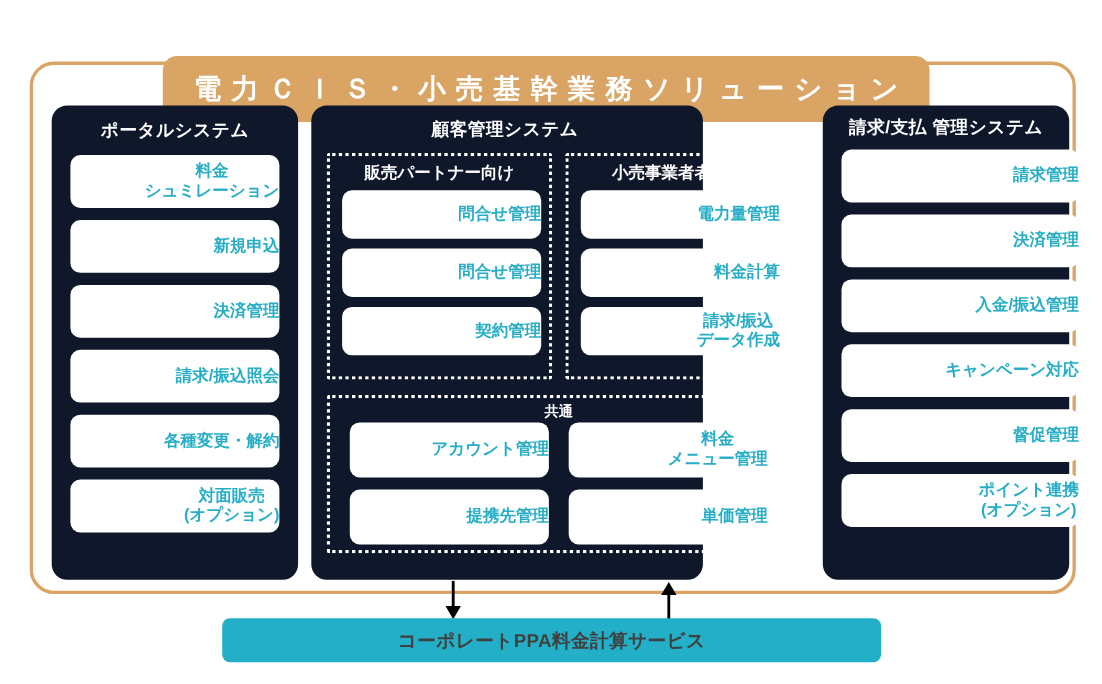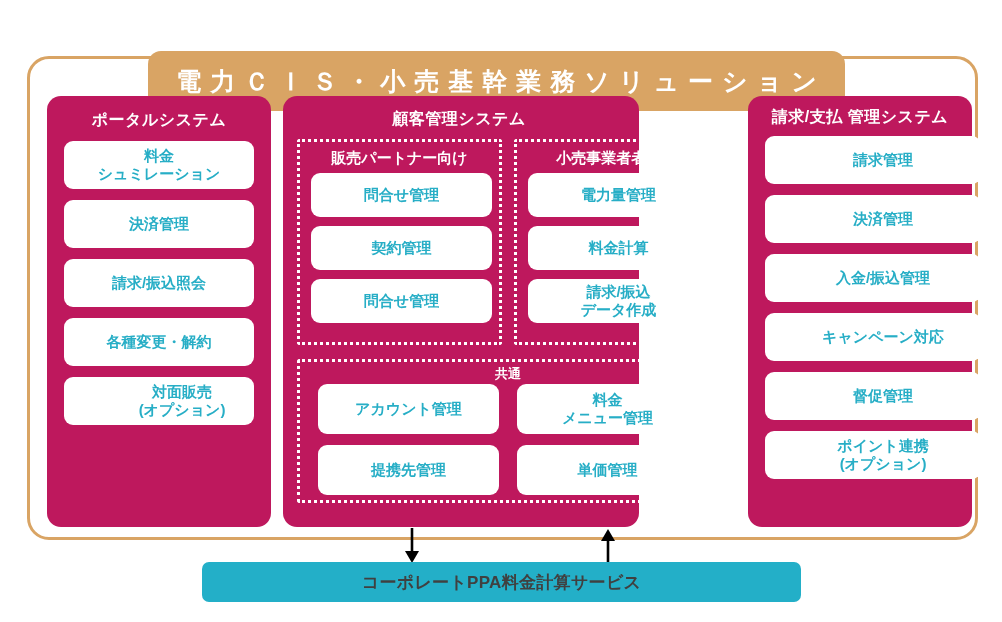--- a/index.html
+++ b/index.html
@@ -53,21 +53,21 @@
     font-weight: bold;
     letter-spacing: 9px;
     text-indent: 9px;
     white-space: nowrap;
     line-height: 1;
   }
 
   
   .column {
     position: absolute;
-    background: #be185d;
+    background: #0f172a;
     border-radius: 14px;
     box-sizing: border-box;
   }
   .column-title {
     color: #ffffff;
     font-size: 16px;
     font-weight: bold;
     text-align: center;
     line-height: 1.22;
     letter-spacing: 0.5px;
@@ -75,21 +75,21 @@
 
   
   .card {
     background: #ffffff;
     border-radius: 9px;
     color: #27AEC6;
     font-size: 15px;
     font-weight: bold;
     display: flex;
     align-items: center;
-    justify-content: center;
+    justify-content: flex-end;
     text-align: center;
     line-height: 1.2;
     box-sizing: border-box;
   }
   .card span { display: block; }
 
   
   #col-portal {
     left: 47px;
     top: 96px;
@@ -225,20 +225,25 @@
     <div class="column-title">ポータルシステム</div>
 
     <div class="card">
       <div>
         <span>料金</span>
         <span>シュミレーション</span>
       </div>
     </div>
     <div class="card">
       <div>
+        <span>新規申込</span>
+      </div>
+    </div>
+    <div class="card">
+      <div>
         <span>決済管理</span>
       </div>
     </div>
     <div class="card">
       <div>
         <span>請求/振込照会</span>
       </div>
     </div>
     <div class="card">
       <div>
@@ -260,26 +265,26 @@
 
       <div class="dotted-box">
         <div class="dotted-title">販売パートナー向け</div>
         <div class="card">
           <div>
               <span>問合せ管理</span>
             </div>
         </div>
         <div class="card">
           <div>
+              <span>問合せ管理</span>
+            </div>
+        </div>
+        <div class="card">
+          <div>
               <span>契約管理</span>
-            </div>
-        </div>
-        <div class="card">
-          <div>
-              <span>問合せ管理</span>
             </div>
         </div>
       </div>
 
       <div class="dotted-box">
         <div class="dotted-title">小売事業者者向け</div>
         <div class="card">
           <div>
               <span>電力量管理</span>
             </div>

